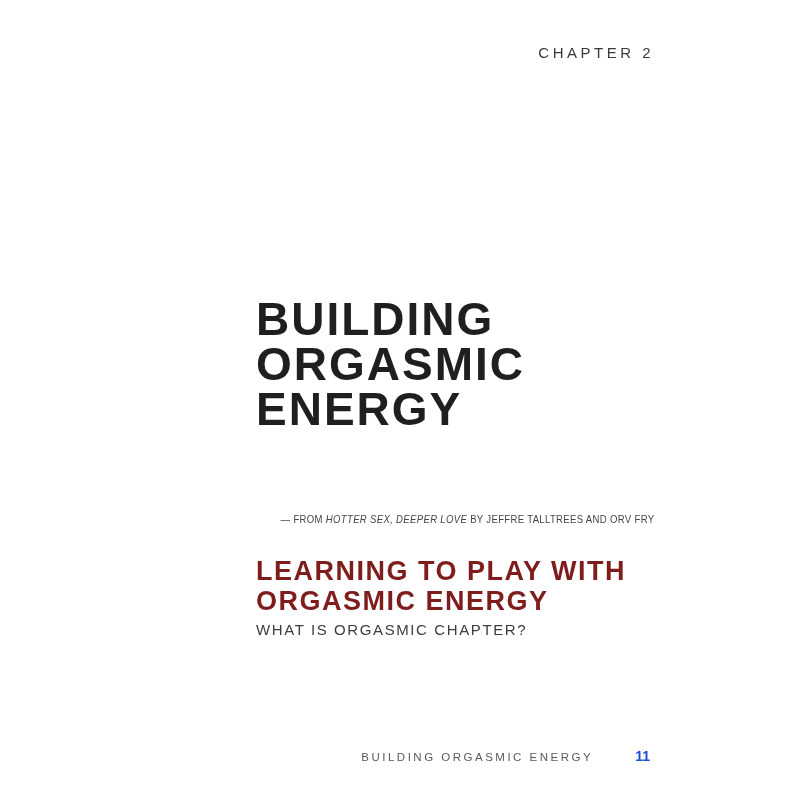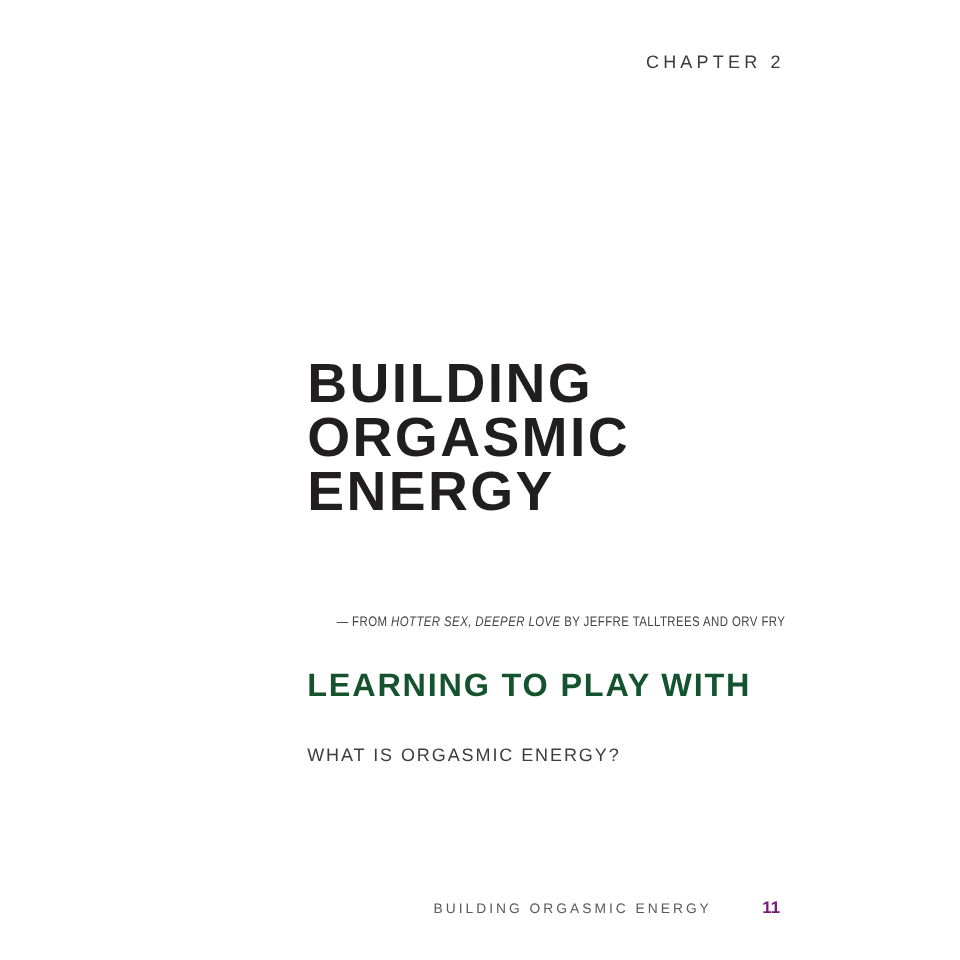--- a/index.html
+++ b/index.html
@@ -65,21 +65,21 @@
   .attribution em { font-style: italic; }
   .heading {
     position: absolute;
     top: 556px;
     left: 212px;
     margin: 0;
     font-size: 27px;
     line-height: 30px;
     font-weight: 700;
     letter-spacing: 1.5px;
-    color: #14532d;
+    color: #7f1d1d;
   }
   .heading .hline { display: block; white-space: nowrap; }
   .subhead {
     position: absolute;
     top: 621px;
     left: 212px;
     margin: 0;
     font-size: 15px;
     line-height: 18px;
     font-weight: 400;
@@ -109,40 +109,41 @@
   }
   .running {
     font-size: 11.5px;
     letter-spacing: 2.5px;
     color: #5a5a5a;
     white-space: nowrap;
   }
   .pagenum {
     font-size: 14px;
     font-weight: 700;
-    color: #701a75;
+    color: #1d4ed8;
   }
 </style>
 </head>
 <body>
 
 <div class="page">
 
   <div class="chapter">CHAPTER 2</div>
 
   <h1 class="title">BUILDING ORGASMIC ENERGY</h1>
 
 
   <div class="attribution"><span>— FROM </span><em>HOTTER SEX, DEEPER LOVE</em><span> BY JEFFRE TALLTREES AND ORV FRY</span></div>
 
   <h2 class="heading">
     <span class="hline">LEARNING TO PLAY WITH</span>
+    <span class="hline">ORGASMIC ENERGY</span>
   </h2>
 
-  <h3 class="subhead">WHAT IS ORGASMIC ENERGY?</h3>
+  <h3 class="subhead">WHAT IS ORGASMIC CHAPTER?</h3>
 
 
   <footer class="footer">
     <span class="running">BUILDING ORGASMIC ENERGY</span>
     <span class="pagenum">11</span>
   </footer>
 
 </div>
 
 </body></html>

